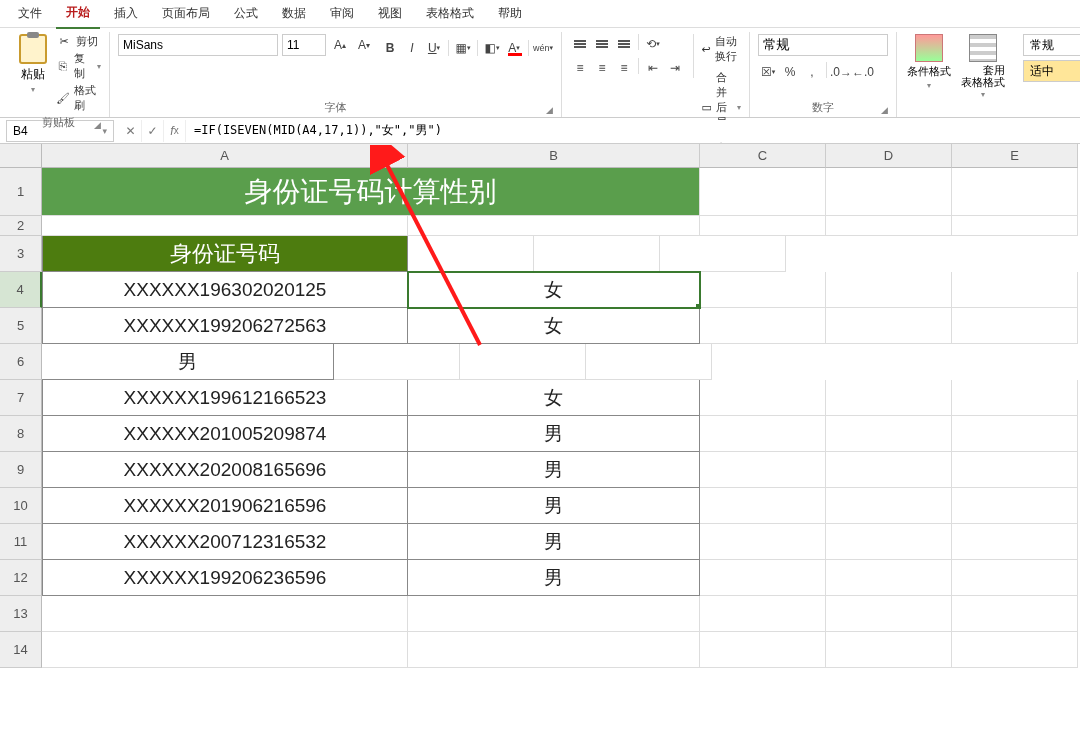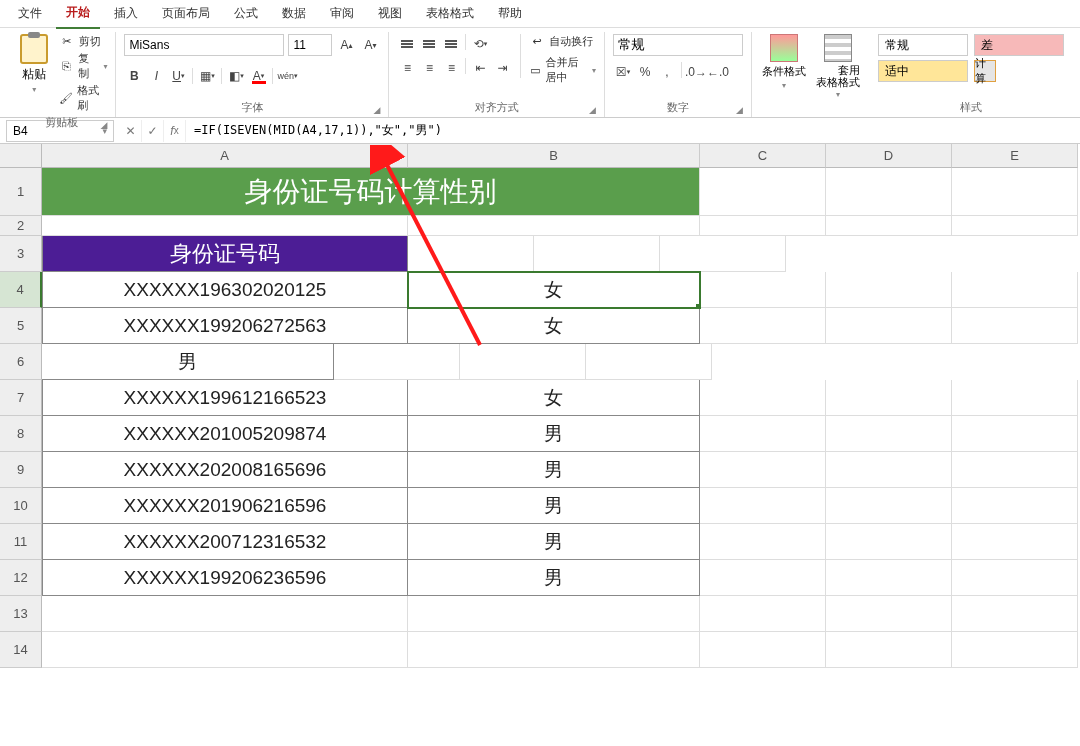--- a/index.html
+++ b/index.html
@@ -69,21 +69,21 @@
   .col-h { background: #eee; border-right: 1px solid #ccc; border-bottom: 1px solid #bbb; display: flex; align-items: center; justify-content: center; color: #555; font-size: 13px; }
   .row { display: flex; }
   .row-h { width: 42px; background: #eee; border-right: 1px solid #bbb; border-bottom: 1px solid #ccc; display: flex; align-items: center; justify-content: center; color: #555; font-size: 13px; }
   .row-h.sel { background: #d6e5d3; border-right: 2px solid #3a7a2f; }
   .cell { border-right: 1px solid #ddd; border-bottom: 1px solid #ddd; display: flex; align-items: center; justify-content: center; font-size: 19px; color: #222; padding: 0 6px; overflow: hidden; }
   .col-A { width: 366px; }
   .col-B { width: 292px; }
   .col-C, .col-D, .col-E { width: 126px; }
 
   .header-title { background: #5a9e4c; color: #fff; font-size: 28px; justify-content: center; }
-  .hdr-id { background: #4c1d95; color: #fff; font-size: 22px; }
+  .hdr-id { background: #4d7c0f; color: #fff; font-size: 22px; }
   .hdr-gender { background: #4472c4; color: #fff; font-size: 22px; }
   .data-cell { border-right: 1px solid #888; border-bottom: 1px solid #888; }
   .data-cell-first-col { border-left: 1px solid #888; }
 
   .sel-cell { outline: 2px solid #3a7a2f; outline-offset: -1px; position: relative; }
   .sel-cell::after { content: ""; position: absolute; right: -3px; bottom: -3px; width: 6px; height: 6px; background: #3a7a2f; }
 
   
   .arrow-svg { position: absolute; pointer-events: none; z-index: 50; }
 
@@ -130,21 +130,21 @@
         <div class="clip-item">
             <span class="i">🖌</span>
             <span>格式刷</span>
           </div>
       </div>
     </div>
     <div class="group-label"><span>剪贴板</span><span class="launcher">◢</span></div>
   </div>
 
   <div class="ribbon-group">
-    <div class="group-body" style="flex-direction:column;align-items:flex-start">
+    <div class="group-body" style="flex-direction:row;align-items:flex-start">
       <div class="font-top">
         <input class="font-select" value="MiSans" style="">
         <input class="size-select" value="11" style="">
         <button class="btn-sm" title="increase">A<sup style="font-size:8px">▴</sup></button>
         <button class="btn-sm">A<sup style="font-size:8px">▾</sup></button>
       </div>
       <div class="font-bot">
         <button class="btn-sm">
             <b>B</b>
           </button>

